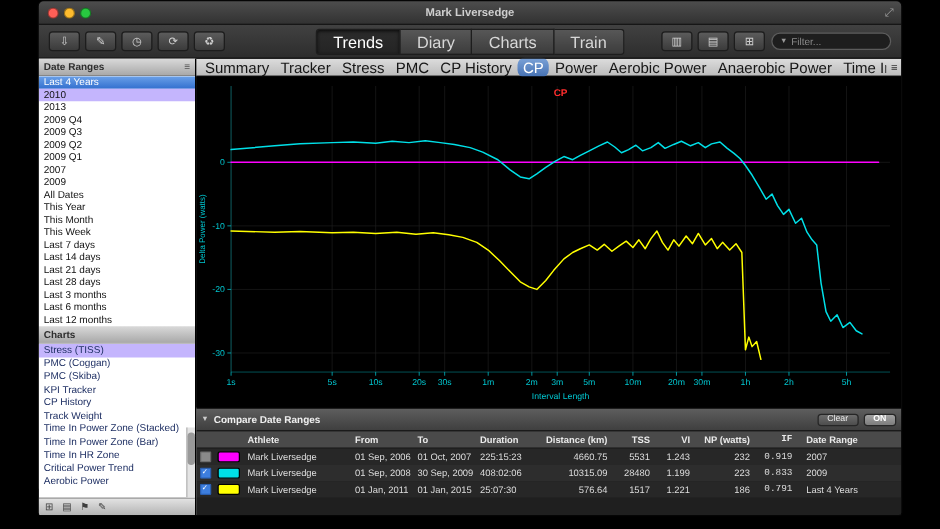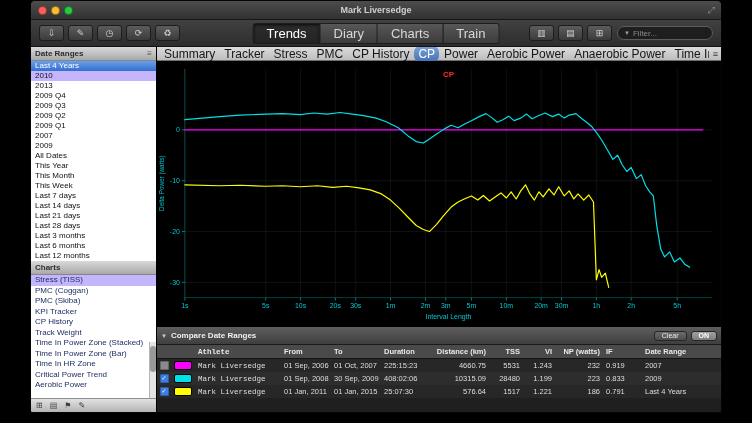--- a/index.html
+++ b/index.html
@@ -57,28 +57,28 @@
   .spacer{flex:1;}
   .cmp-btn{height:10px;font-size:7px;line-height:8px;padding:0 7px;background:linear-gradient(#6c6c6c,#4d4d4d);border:1px solid #262626;border-radius:3px;color:#ececec;}
   .cmp-btn.on{background:linear-gradient(#a2a2a2,#7d7d7d);color:#fff;font-weight:bold;}
   .ctable{flex:1;display:flex;flex-direction:column;font-size:7.5px;color:#dedede;overflow:hidden;}
   .trow{display:flex;height:13px;flex:none;align-items:center;}
   .trow.thead{background:#4a4a4a;color:#eaeaea;font-weight:bold;border-bottom:1px solid #141414;}
   .trow.r0{background:#272727;} .trow.r1{background:#2d2d2d;} .trow.r2{background:#272727;}
   .tc{padding:0 3px;overflow:hidden;white-space:nowrap;box-sizing:border-box;}
   .c0{width:14px;display:flex;justify-content:center;padding:0;}
   .c1{width:24px;display:flex;}
-  .c2{width:86px;font-family:Liberation Mono, monospace;}
+  .c2{width:86px;}
   .c3{width:50px;} .c4{width:50px;}
   .c5{width:50px;}
   .c6{width:58px;text-align:right;}
   .c7{width:34px;text-align:right;}
   .c8{width:32px;text-align:right;}
   .c9{width:48px;text-align:right;}
-  .c10{width:34px;text-align:left;}
+  .c10{width:34px;text-align:right;font-family:Liberation Mono, monospace;}
   .c11{flex:1;padding-left:8px;}
   .checkbox{width:7px;height:7px;border:1px solid #666;background:#8a8a8a;border-radius:1px;}
   .checkbox.on{background:#3d7ede;border-color:#2a5eae;}
   .checkbox.on::after{content:"✓";display:block;color:#fff;font-size:6px;line-height:7px;text-align:center;}
   .swatch{width:16px;height:7px;border-radius:2px;border:1px solid #000;}
 </style>
 </head>
 <body>
 
 <div class="stage">

